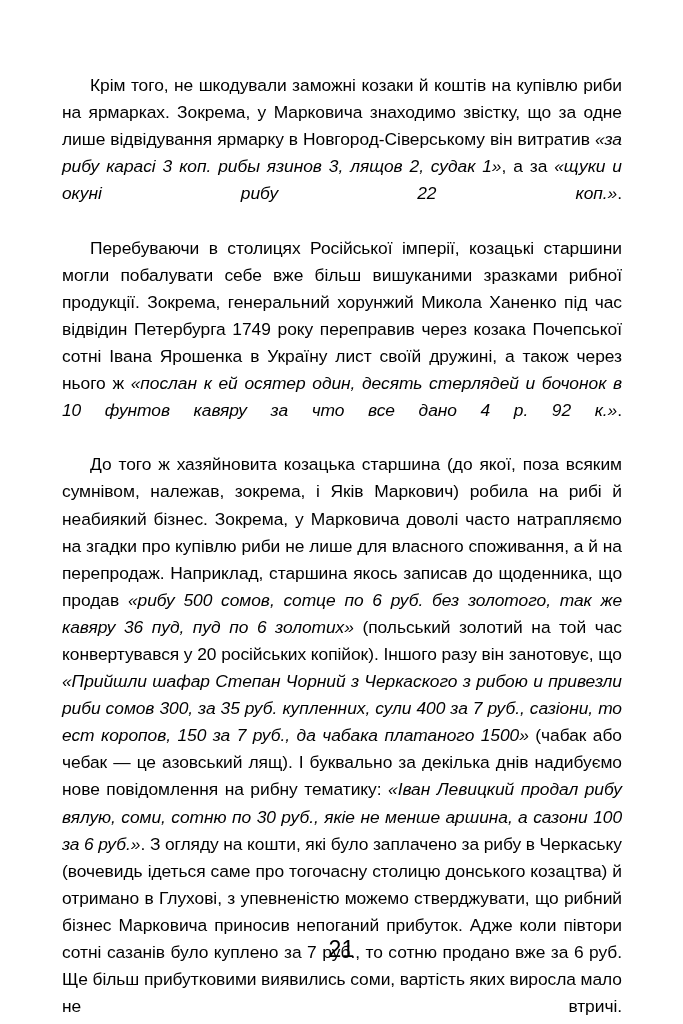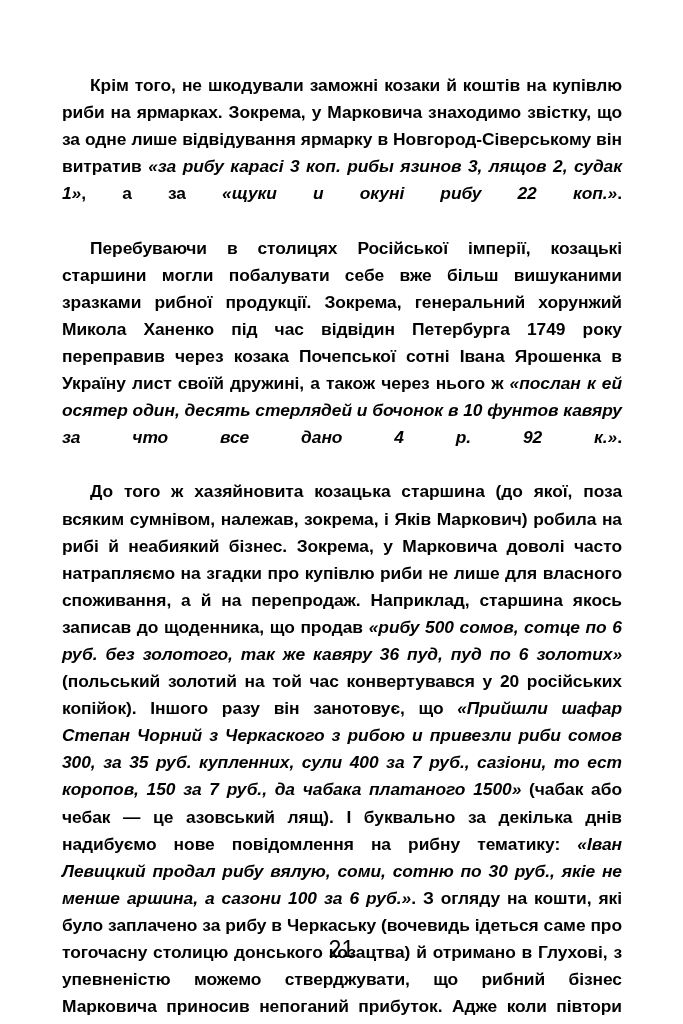--- a/index.html
+++ b/index.html
@@ -32,21 +32,21 @@
     margin: 0;
     padding: 0;
     font-size: 17.4px;
     line-height: 27.1px;
     text-align: justify;
     text-indent: 28px;
     hyphens: auto;
     -webkit-hyphens: auto;
     word-spacing: -0.2px;
     letter-spacing: -0.05px;
-    font-weight: 700;
+    font-weight: 400;
   }
   
   p.body-par:after {
     content: "";
     display: inline-block;
     width: 100%;
   }
   em.q {
     font-style: italic;
   }

